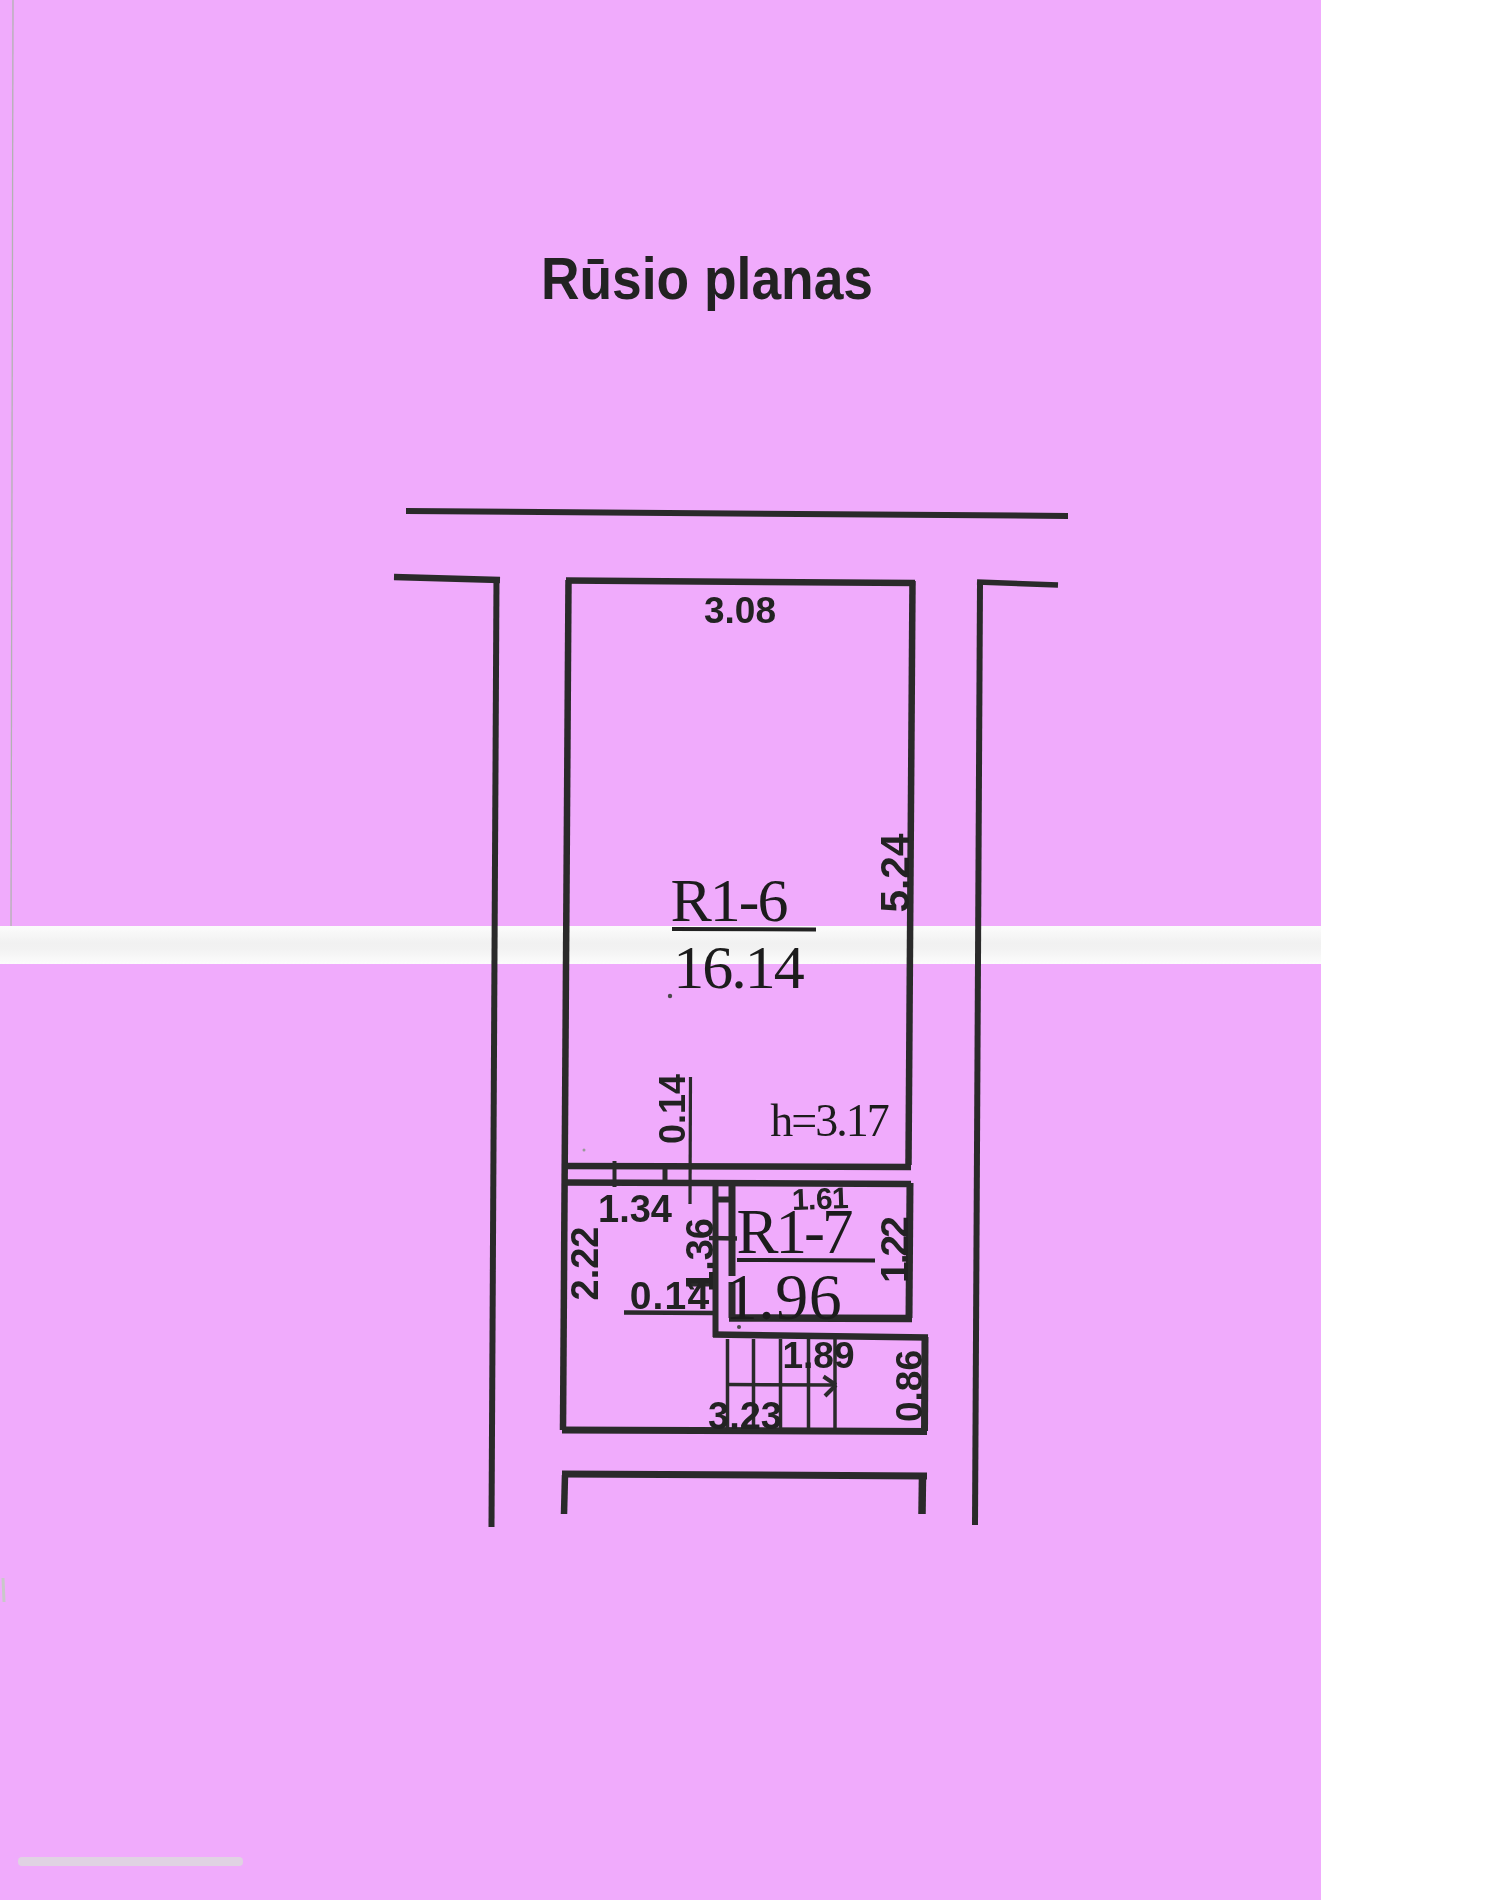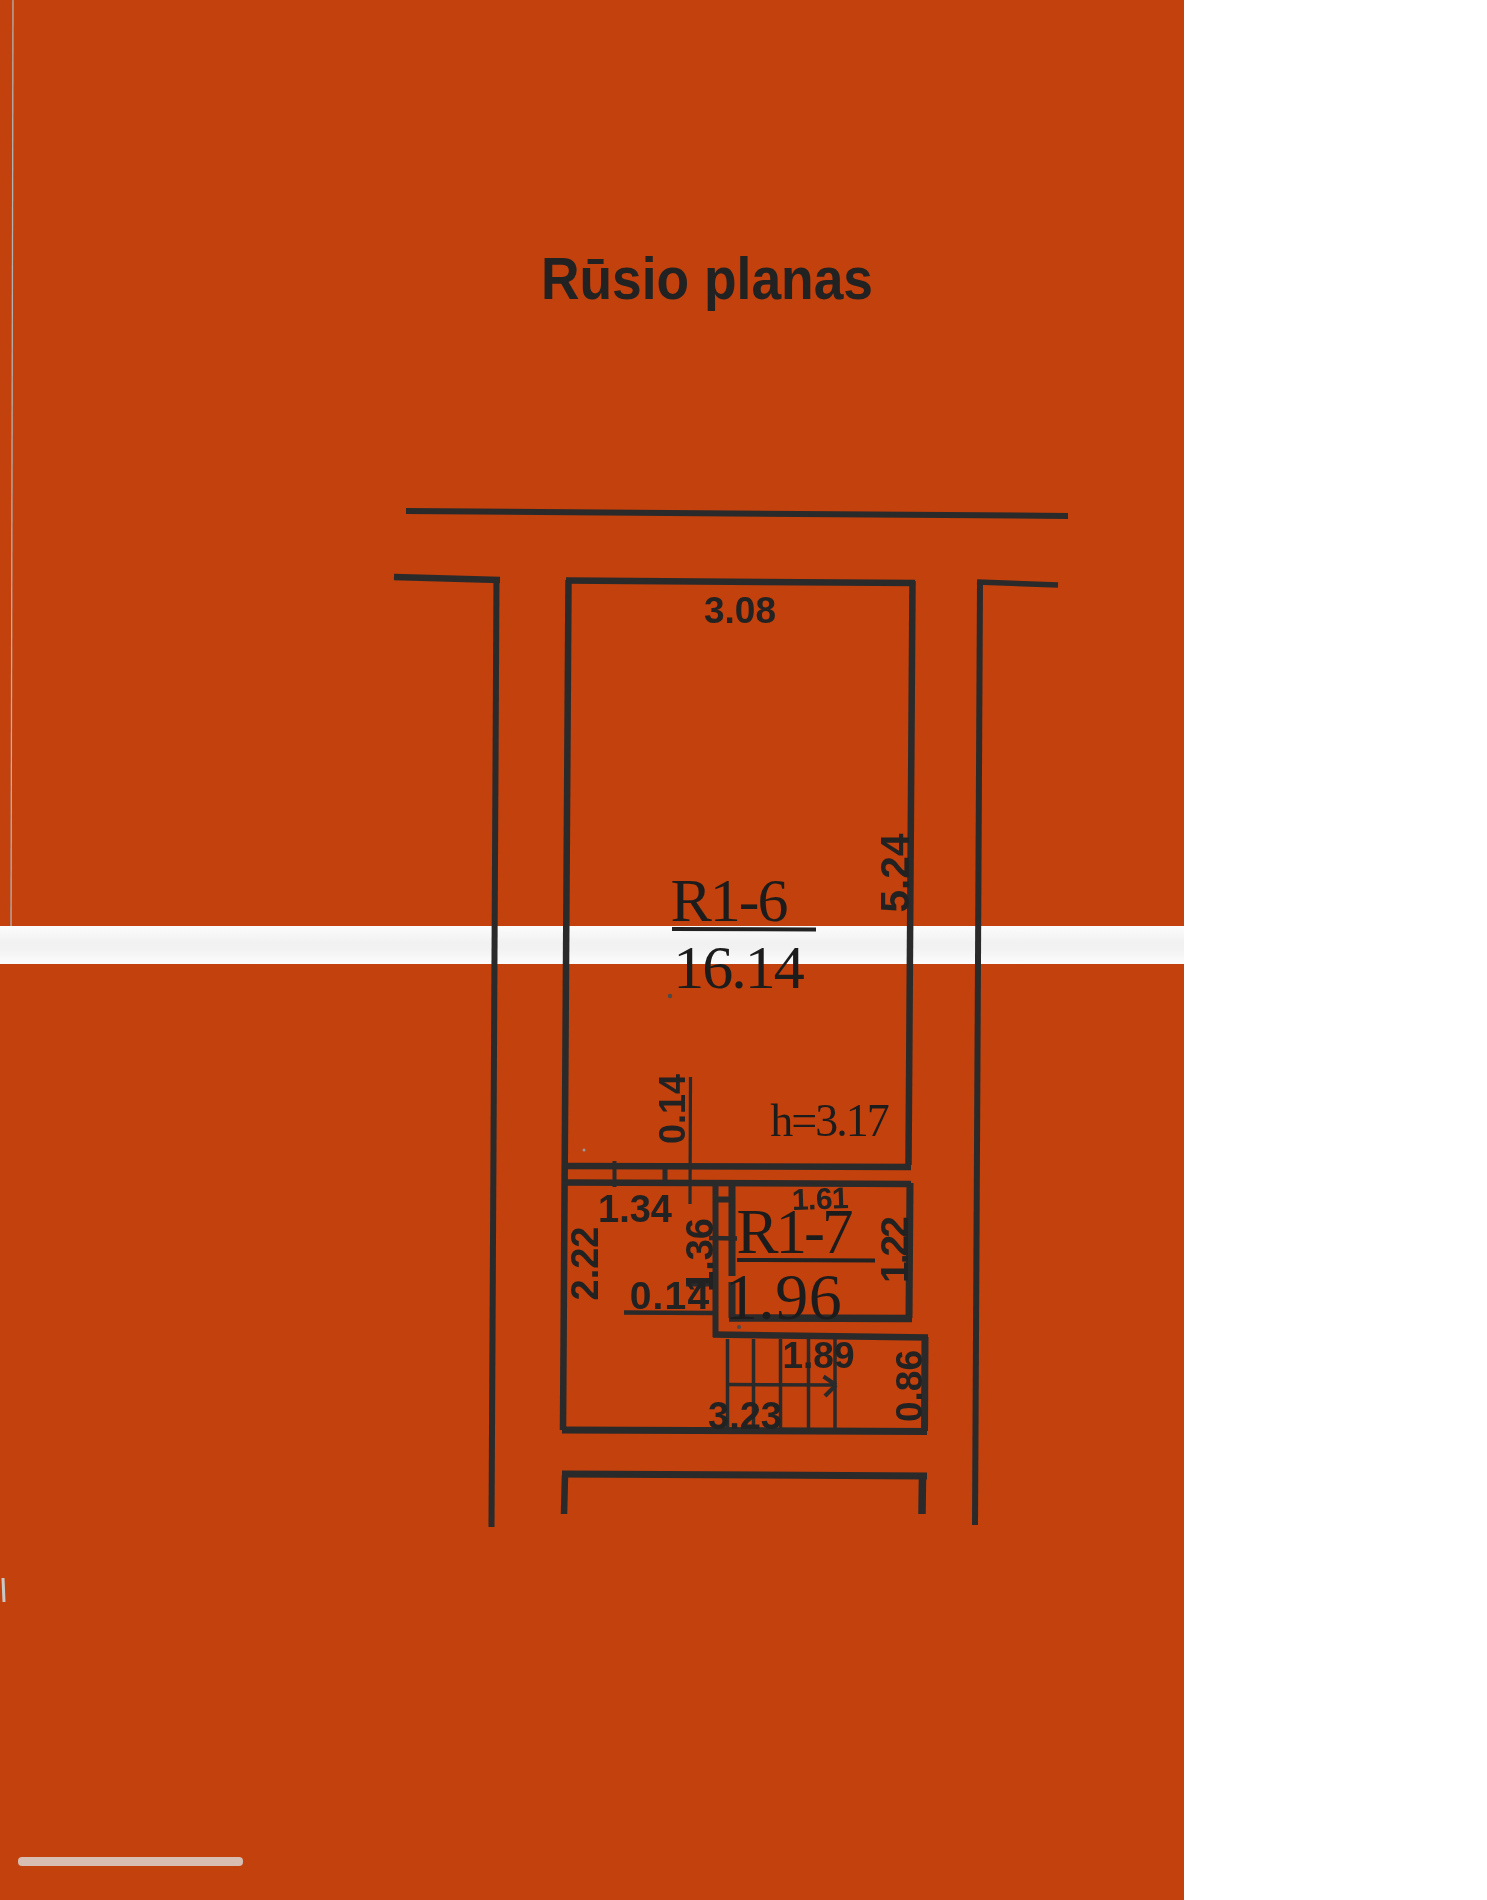--- a/index.html
+++ b/index.html
@@ -1,16 +1,16 @@
 <!DOCTYPE html>
 <html><head>
 <meta charset="utf-8">
 <style>
 html,body{margin:0;padding:0;background:#ffffff;}
-#page{position:relative;width:1184px;height:1900px;background:#c2410c;overflow:hidden;}
+#page{position:relative;width:1321px;height:1900px;background:#f0abfc;overflow:hidden;}
 svg{position:absolute;left:0;top:0;}
 .dim{font-family:"Liberation Sans",sans-serif;font-weight:bold;fill:#222;}
 .ser{font-family:"Liberation Serif",serif;fill:#1c1c1c;}
 </style>
 </head>
 <body>
 <div id="page">
 <svg width="1487" height="1900" viewBox="0 0 1487 1900" xmlns="http://www.w3.org/2000/svg">
 <defs>
 <linearGradient id="band" x1="0" y1="0" x2="0" y2="1">

